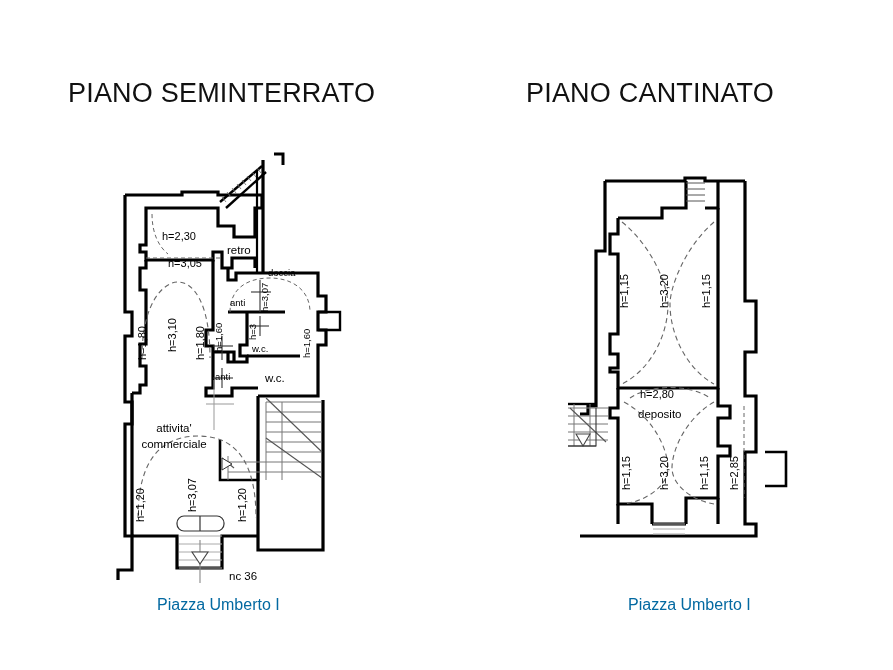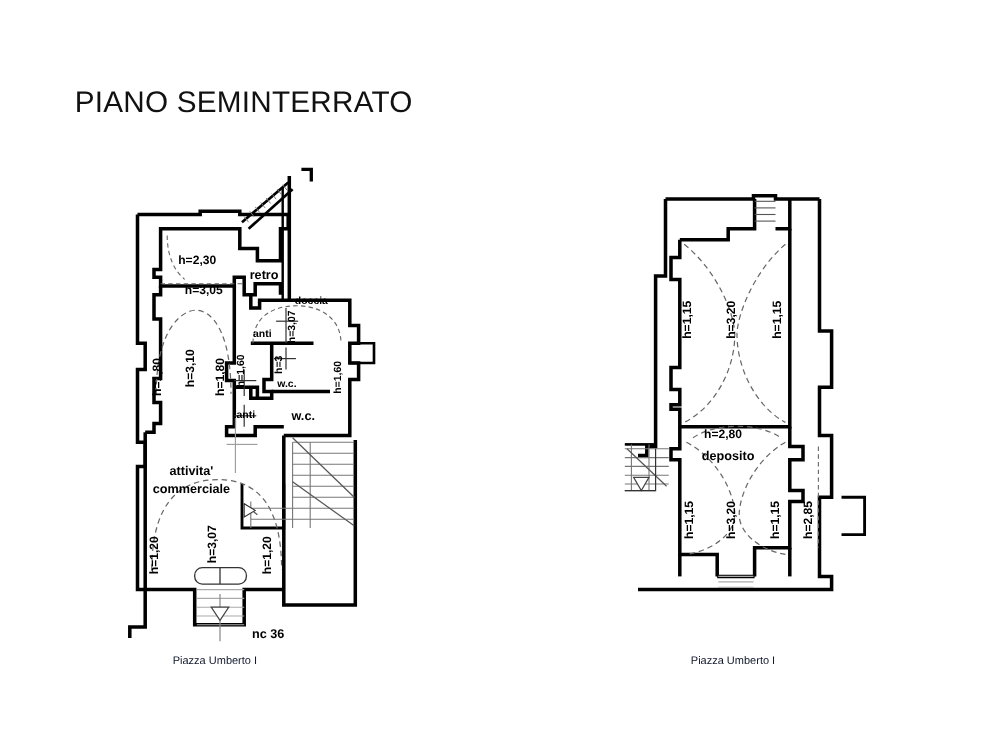--- a/index.html
+++ b/index.html
@@ -28,30 +28,29 @@
     font-weight: 400;
     letter-spacing: 0.2px;
     color: #111;
     white-space: nowrap;
   }
   #title-left  { left: 33px;  top: 78px; margin-left: 35px; }
   #title-right { left: 526px; top: 78px; }
 
   .plan-caption {
     position: absolute;
-    font-size: 10px;
-    color: #0f172a;
+    font-size: 16px;
+    color: #0369a1;
     white-space: nowrap;
   }
   #caption-left  { left: 157px; top: 596px; }
   #caption-right { left: 628px; top: 596px; }
 
   .svg-wrap {
     position: absolute;
-    font-weight: bold;
   }
   #plan-left-wrap  { left: 110px; top: 140px; width: 260px; height: 450px; }
   #plan-right-wrap { left: 550px; top: 156px; width: 270px; height: 440px; }
 
   svg { display: block; overflow: visible; }
 
   text.lbl {
     font-family: "Liberation Sans", sans-serif;
     fill: #000;
     font-size: 11px;
@@ -60,20 +59,21 @@
   text.lbl-h    { font-size: 11px; }
   text.lbl-small{ font-size: 9.5px; }
 </style>
 </head>
 <body>
 
 <div class="page">
 
   <div class="plan-title" id="title-left">PIANO SEMINTERRATO</div>
 
+  <div class="plan-title" id="title-right">PIANO CANTINATO</div>
 
   <div class="svg-wrap" id="plan-left-wrap">
     <svg width="260" height="450" viewBox="0 0 260 450">
 
       <path fill="none" stroke="#000" stroke-width="3.2" d="M 15 55
                L 15 172
                L 22 172
                L 22 196
                L 15 196
                L 15 262

